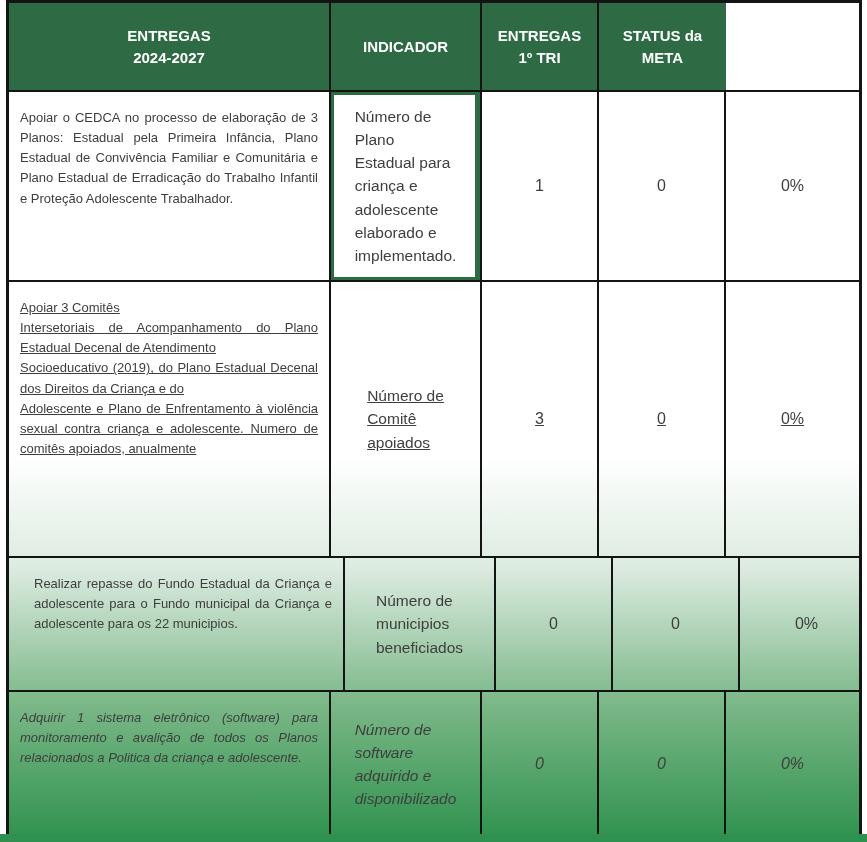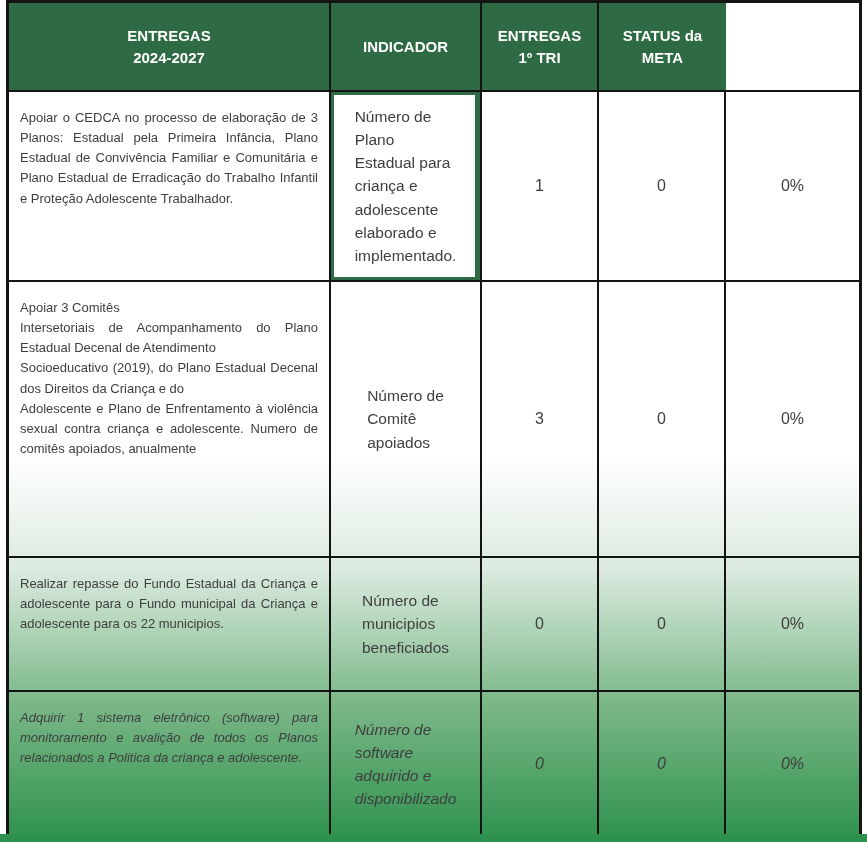--- a/index.html
+++ b/index.html
@@ -44,22 +44,22 @@
       var(--grad-light) 64%,
       var(--grad-mid) 82%,
       var(--grad-bottom) 100%);
   }
   .body .row{border-bottom:2px solid var(--border);}
   .body .row:last-child{border-bottom:none;}
   .cell{border-right:2px solid var(--border);}
   .cell:last-child{border-right:none;}
 
   .row-1{height:190px;}
-  .row-2{height:276px;}
-  .row-3{height:134px;}
+  .row-2{height:276px;text-decoration:underline;}
+  .row-3{height:134px;padding-left:14px;}
   .row-4{height:144px;font-style:italic;}
 
   .entrega-cell{
     padding:16px 11px 8px 11px;
     font-size:13px;
     line-height:1.55;
     text-align:justify;
     white-space:pre-line;
   }
   .indicador-cell{

